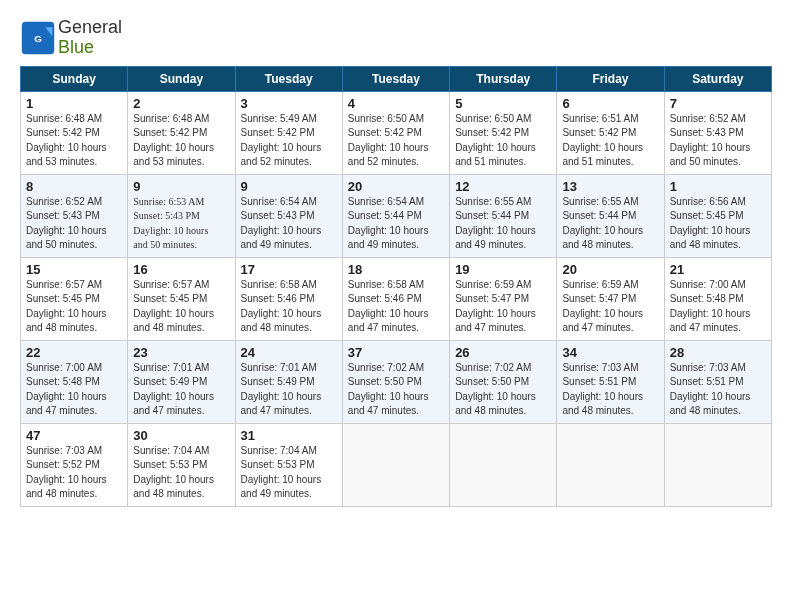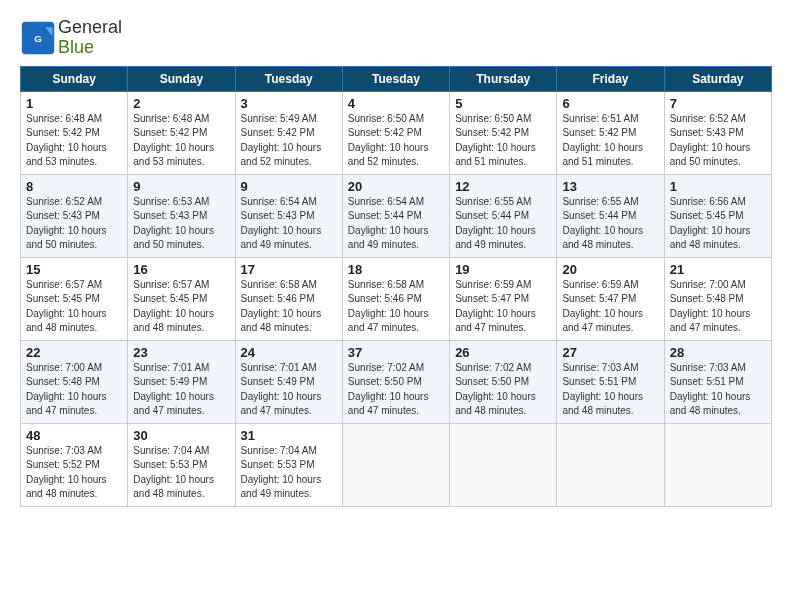--- a/index.html
+++ b/index.html
@@ -187,21 +187,21 @@
         <tr>
           <td>
             <span class="day-number">8</span>
             <div class="day-detail" style="white-space: pre-line;">Sunrise: 6:52 AM
 Sunset: 5:43 PM
 Daylight: 10 hours
 and 50 minutes.</div>
           </td>
           <td>
             <span class="day-number">9</span>
-            <div class="day-detail" style="white-space: pre-line;">Sunrise: 6:53 AM
+            <div class="day-detail" style="white-space: pre-line; font-family: Liberation Serif, serif;">Sunrise: 6:53 AM
 Sunset: 5:43 PM
 Daylight: 10 hours
 and 50 minutes.</div>
           </td>
           <td>
             <span class="day-number">9</span>
             <div class="day-detail" style="white-space: pre-line;">Sunrise: 6:54 AM
 Sunset: 5:43 PM
 Daylight: 10 hours
 and 49 minutes.</div>
@@ -316,37 +316,37 @@
 and 47 minutes.</div>
           </td>
           <td>
             <span class="day-number">26</span>
             <div class="day-detail" style="white-space: pre-line;">Sunrise: 7:02 AM
 Sunset: 5:50 PM
 Daylight: 10 hours
 and 48 minutes.</div>
           </td>
           <td>
-            <span class="day-number">27</span>
+            <span class="day-number">34</span>
             <div class="day-detail" style="white-space: pre-line;">Sunrise: 7:03 AM
 Sunset: 5:51 PM
 Daylight: 10 hours
 and 48 minutes.</div>
           </td>
           <td>
             <span class="day-number">28</span>
             <div class="day-detail" style="white-space: pre-line;">Sunrise: 7:03 AM
 Sunset: 5:51 PM
 Daylight: 10 hours
 and 48 minutes.</div>
           </td>
         </tr>
         <tr class="last-row">
           <td>
-            <span class="day-number">48</span>
+            <span class="day-number">47</span>
             <div class="day-detail" style="white-space: pre-line;">Sunrise: 7:03 AM
 Sunset: 5:52 PM
 Daylight: 10 hours
 and 48 minutes.</div>
           </td>
           <td>
             <span class="day-number">30</span>
             <div class="day-detail" style="white-space: pre-line;">Sunrise: 7:04 AM
 Sunset: 5:53 PM
 Daylight: 10 hours

